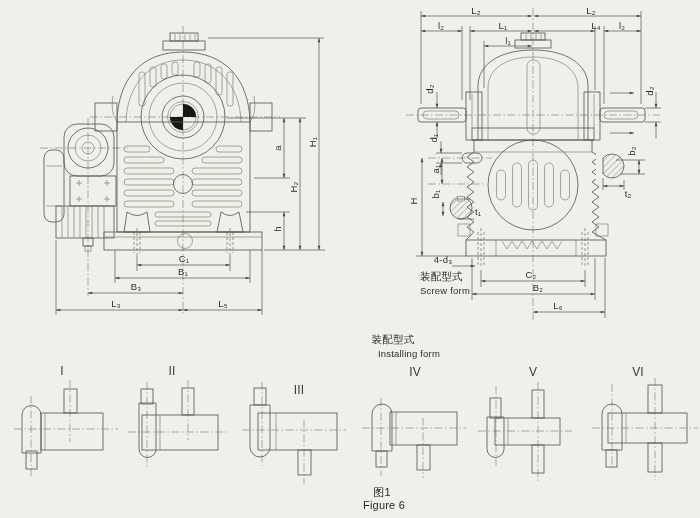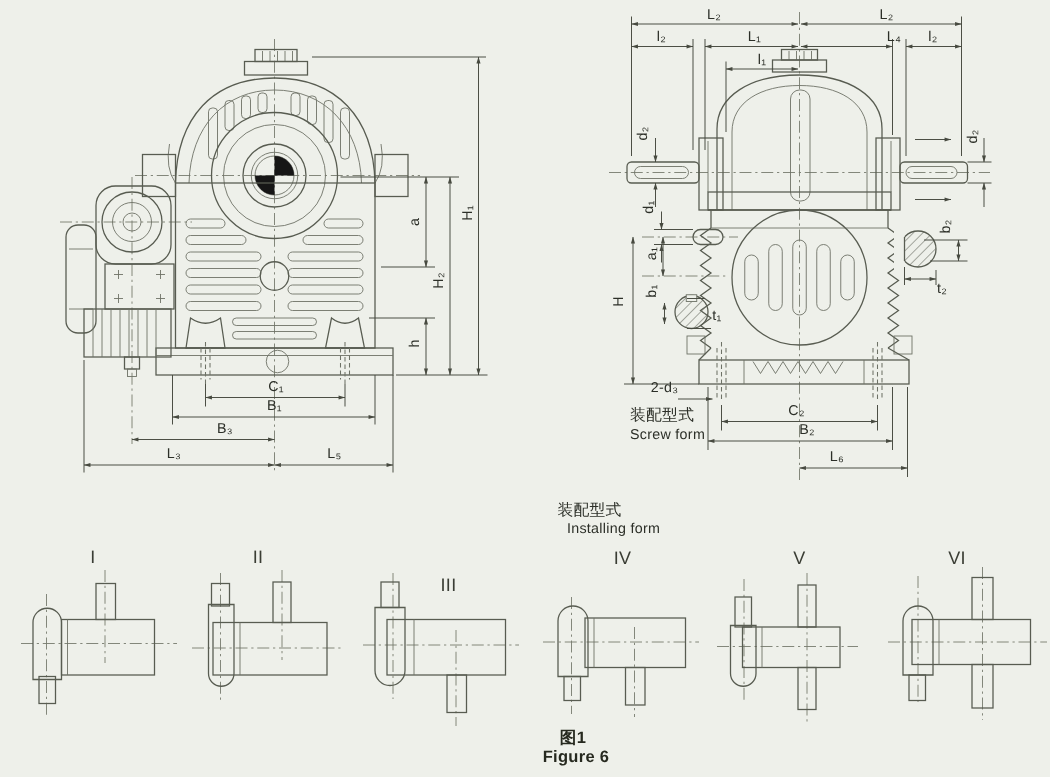--- a/index.html
+++ b/index.html
@@ -5,21 +5,21 @@
   html,body{margin:0;padding:0;background:#dcdcd8;}
   .stage{position:relative;width:700px;height:518px;background:#eef0ea;overflow:hidden;
          font-family:"Liberation Sans","DejaVu Sans",sans-serif;}
   .stage svg{position:absolute;left:0;top:0;}
   .lbl{position:absolute;font-size:9.5px;color:#2c2f28;white-space:nowrap;
        transform:translate(-50%,-50%);letter-spacing:.2px;}
   .lbl.rot{transform:translate(-50%,-50%) rotate(-90deg);}
   .lbl.left{transform:translate(0,-50%);}
   .lbl.cn{font-size:10.5px;}
   .lbl.roman{font-size:12px;color:#3a3d34;}
-  .lbl.bold{font-weight:bold;font-size:11px;color:#26291f;}
+  .lbl.bold{font-weight:normal;font-size:11px;color:#26291f;}
   .ol{stroke:#585c51;stroke-width:.85;fill:none;}
   .th{stroke:#6e7267;stroke-width:.6;fill:none;}
   .dim{stroke:#474a40;stroke-width:.65;fill:none;}
   .cl{stroke:#767a6e;stroke-width:.6;fill:none;stroke-dasharray:8 2.5 1.5 2.5;}
   .bolt{stroke:#6e7267;stroke-width:.7;fill:none;stroke-dasharray:3 2;}
   .blackfill{fill:#161616;stroke:none;}
   .hatchc{fill:url(#hatch);stroke:#585c51;stroke-width:.85;}
   .mask{fill:#eef0ea;stroke:none;}
 </style>
 </head>
@@ -369,21 +369,21 @@
     </g>
   </g>
 </svg>
 
 <div class="lbl rot" style="left:312px;top:142px">H₁</div>
 <div class="lbl rot" style="left:293px;top:187px">H₂</div>
 <div class="lbl rot" style="left:277px;top:148px">a</div>
 <div class="lbl rot" style="left:277px;top:229px">h</div>
 <div class="lbl" style="left:184px;top:258px">C₁</div>
 <div class="lbl" style="left:183px;top:271px">B₁</div>
-<div class="lbl" style="left:150px;top:286px">B₃</div>
+<div class="lbl" style="left:136px;top:286px">B₃</div>
 <div class="lbl" style="left:116px;top:303px">L₃</div>
 <div class="lbl" style="left:223px;top:303px">L₅</div>
 
 <div class="lbl" style="left:476px;top:10px">L₂</div>
 <div class="lbl" style="left:591px;top:10px">L₂</div>
 <div class="lbl" style="left:441px;top:25px">l₂</div>
 <div class="lbl" style="left:503px;top:25px">L₁</div>
 <div class="lbl" style="left:596px;top:25px">L₄</div>
 <div class="lbl" style="left:622px;top:25px">l₂</div>
 <div class="lbl" style="left:508px;top:40px">l₁</div>
@@ -392,21 +392,21 @@
 <div class="lbl rot" style="left:433px;top:138px">d₁</div>
 <div class="lbl rot" style="left:435px;top:169px">a₁</div>
 <div class="lbl rot" style="left:435px;top:194px">b₁</div>
 <div class="lbl rot" style="left:413px;top:201px">H</div>
 <div class="lbl" style="left:478px;top:211px">t₁</div>
 
 <div class="lbl rot" style="left:649px;top:91px">d₂</div>
 <div class="lbl rot" style="left:631px;top:151px">b₂</div>
 <div class="lbl" style="left:628px;top:193px">t₂</div>
 
-<div class="lbl" style="left:443px;top:259px">2-d₃</div>
+<div class="lbl" style="left:443px;top:259px">4-d₃</div>
 <div class="lbl left cn" style="left:420px;top:277px">装配型式</div>
 <div class="lbl left" style="left:420px;top:290px">Screw form</div>
 <div class="lbl" style="left:531px;top:274px">C₂</div>
 <div class="lbl" style="left:538px;top:287px">B₂</div>
 <div class="lbl" style="left:558px;top:305px">L₆</div>
 
 <div class="lbl cn" style="left:393px;top:340px">装配型式</div>
 <div class="lbl" style="left:409px;top:353px">Installing form</div>
 <div class="lbl roman" style="left:62px;top:371px">I</div>
 <div class="lbl roman" style="left:172px;top:371px">II</div>

